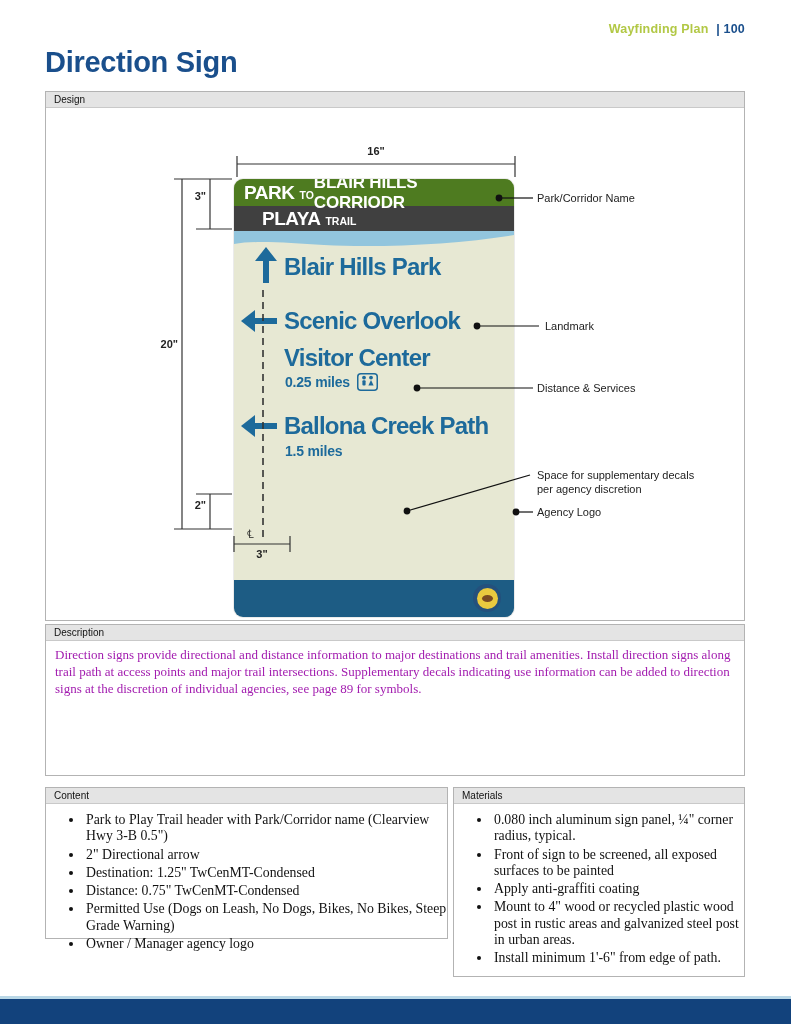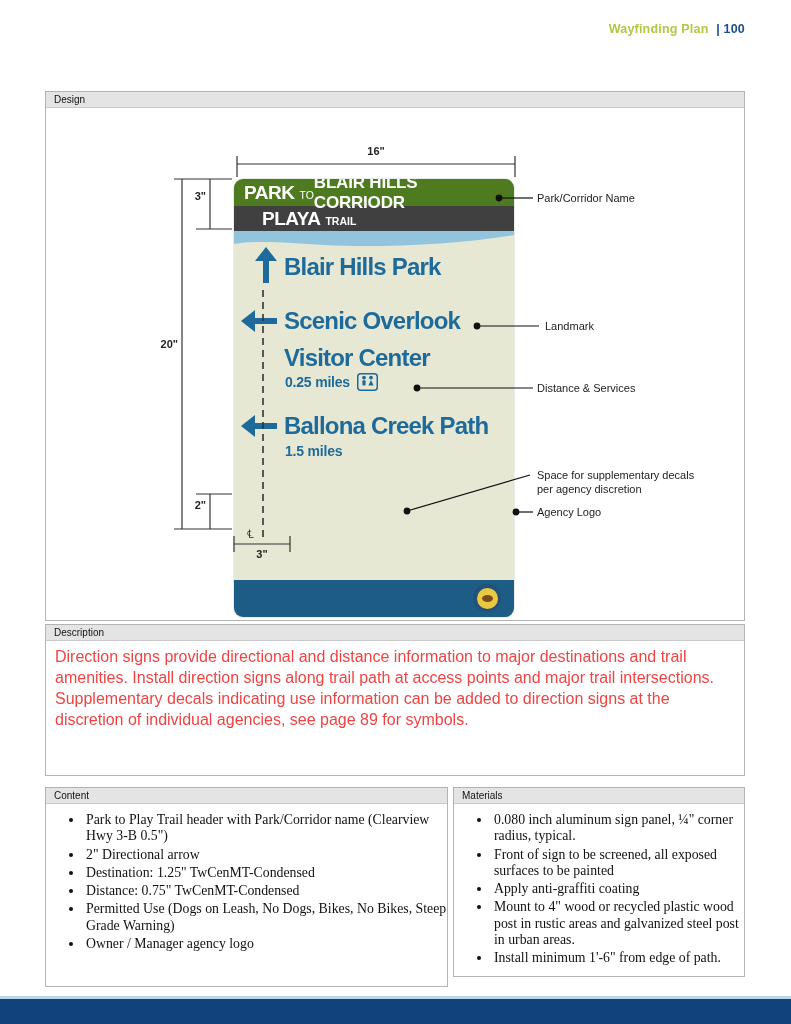--- a/index.html
+++ b/index.html
@@ -16,64 +16,65 @@
   .panel-head{background:#e4e4e4;border-bottom:1px solid #c9c9c9;padding:2px 8px;
               font-size:10px;font-weight:normal;color:#111;}
   
   #design{top:91px;height:530px;}
   .design-body{position:relative;width:698px;height:510px;background:#fff;}
   
   .sign{position:absolute;left:188px;top:71px;width:280px;height:438px;border-radius:9px;
         overflow:hidden;background:#e7e8d3;box-shadow:0 0 0 1px rgba(0,0,0,.08);}
   .band-green{height:27px;background:#4e7b20;color:#fff;display:flex;align-items:center;padding:0 10px;box-sizing:border-box;}
   .band-green .big{font-size:19px;font-weight:bold;letter-spacing:-.5px;}
-  .band-green .small{font-size:10.5px;font-weight:normal;margin-left:5px;margin-top:4px;}
+  .band-green .small{font-size:10.5px;font-weight:bold;margin-left:5px;margin-top:4px;}
   .band-green .corridor{margin-left:auto;font-size:17px;font-weight:bold;letter-spacing:-.2px;}
   .band-blue{height:26px;background:#404040;color:#fff;display:flex;align-items:center;padding:0 10px 0 28px;box-sizing:border-box;}
   .band-blue .big{font-size:19px;font-weight:bold;letter-spacing:-.5px;}
   .band-blue .small{font-size:10.5px;font-weight:bold;margin-left:5px;margin-top:4px;}
   .wave{display:block;margin-top:-1px;}
   .dest-name{position:absolute;left:50px;font-size:24px;font-weight:bold;color:#1d6a9b;letter-spacing:-.8px;white-space:nowrap;}
   .dist{position:absolute;left:51px;font-size:14px;font-weight:bold;color:#1d6a9b;letter-spacing:-.2px;display:flex;align-items:center;gap:7px;}
   .arrow{position:absolute;}
   .sign-foot{position:absolute;left:0;bottom:0;width:100%;height:37px;background:#1d5c84;}
   .logo{position:absolute;left:239px;top:4px;width:28px;height:28px;border-radius:50%;
         background:#24507c;display:flex;align-items:center;justify-content:center;}
   .logo .inner{width:21px;height:21px;border-radius:50%;background:#e9c93f;display:flex;align-items:center;justify-content:center;}
   .logo .bear{width:11px;height:7px;border-radius:50%;background:#7a4a21;}
   
   .dim{position:absolute;font-size:11px;color:#222;font-weight:bold;}
   .callout{position:absolute;font-size:11px;color:#222;white-space:pre-line;line-height:14px;}
   .cl-symbol{position:absolute;font-size:12px;color:#222;}
   .overlay{position:absolute;left:0;top:0;pointer-events:none;}
   
   #description{top:624px;height:152px;}
-  .desc-text{padding:5px 9px;font-family:Liberation Sans, sans-serif;font-size:16px;line-height:1.32;color:#ef4444;}
+  .desc-text{padding:5px 9px;font-family:Liberation Serif, serif;font-size:13px;line-height:1.32;color:#a21caf;}
   
   .two-col{position:absolute;left:45px;top:787px;width:700px;display:flex;gap:5px;}
   .col-panel{border:1px solid #b3b3b3;background:#fff;box-sizing:border-box;}
-  #content-col{width:403px;height:200px;}
+  #content-col{width:403px;height:152px;}
   #materials-col{width:292px;height:190px;}
   ul.bullets{margin:8px 0 0 0;padding-left:38px;font-family:"Liberation Serif",serif;
              font-size:13.8px;line-height:1.18;color:#111;}
   ul.bullets li{margin-bottom:2px;padding-left:2px;}
   
   .foot-accent{position:absolute;left:0;top:996px;width:791px;height:3px;background:#b9d7e6;}
   .foot-bar{position:absolute;left:0;top:999px;width:791px;height:25px;background:#12427c;}
 </style>
 </head>
 <body>
 
 <div class="page">
 
   <div class="run-head">
     <span class="plan">Wayfinding Plan</span>
     <span class="pageno">| 100</span>
   </div>
 
+  <div class="title">Direction Sign</div>
 
   <div class="panel" id="design">
     <div class="panel-head">Design</div>
     <div class="design-body">
 
       <div class="sign">
         <div class="band-green">
           <span class="big">PARK</span>
           <span class="small">TO</span>
           <span class="corridor">BLAIR HILLS CORRIODR</span>

